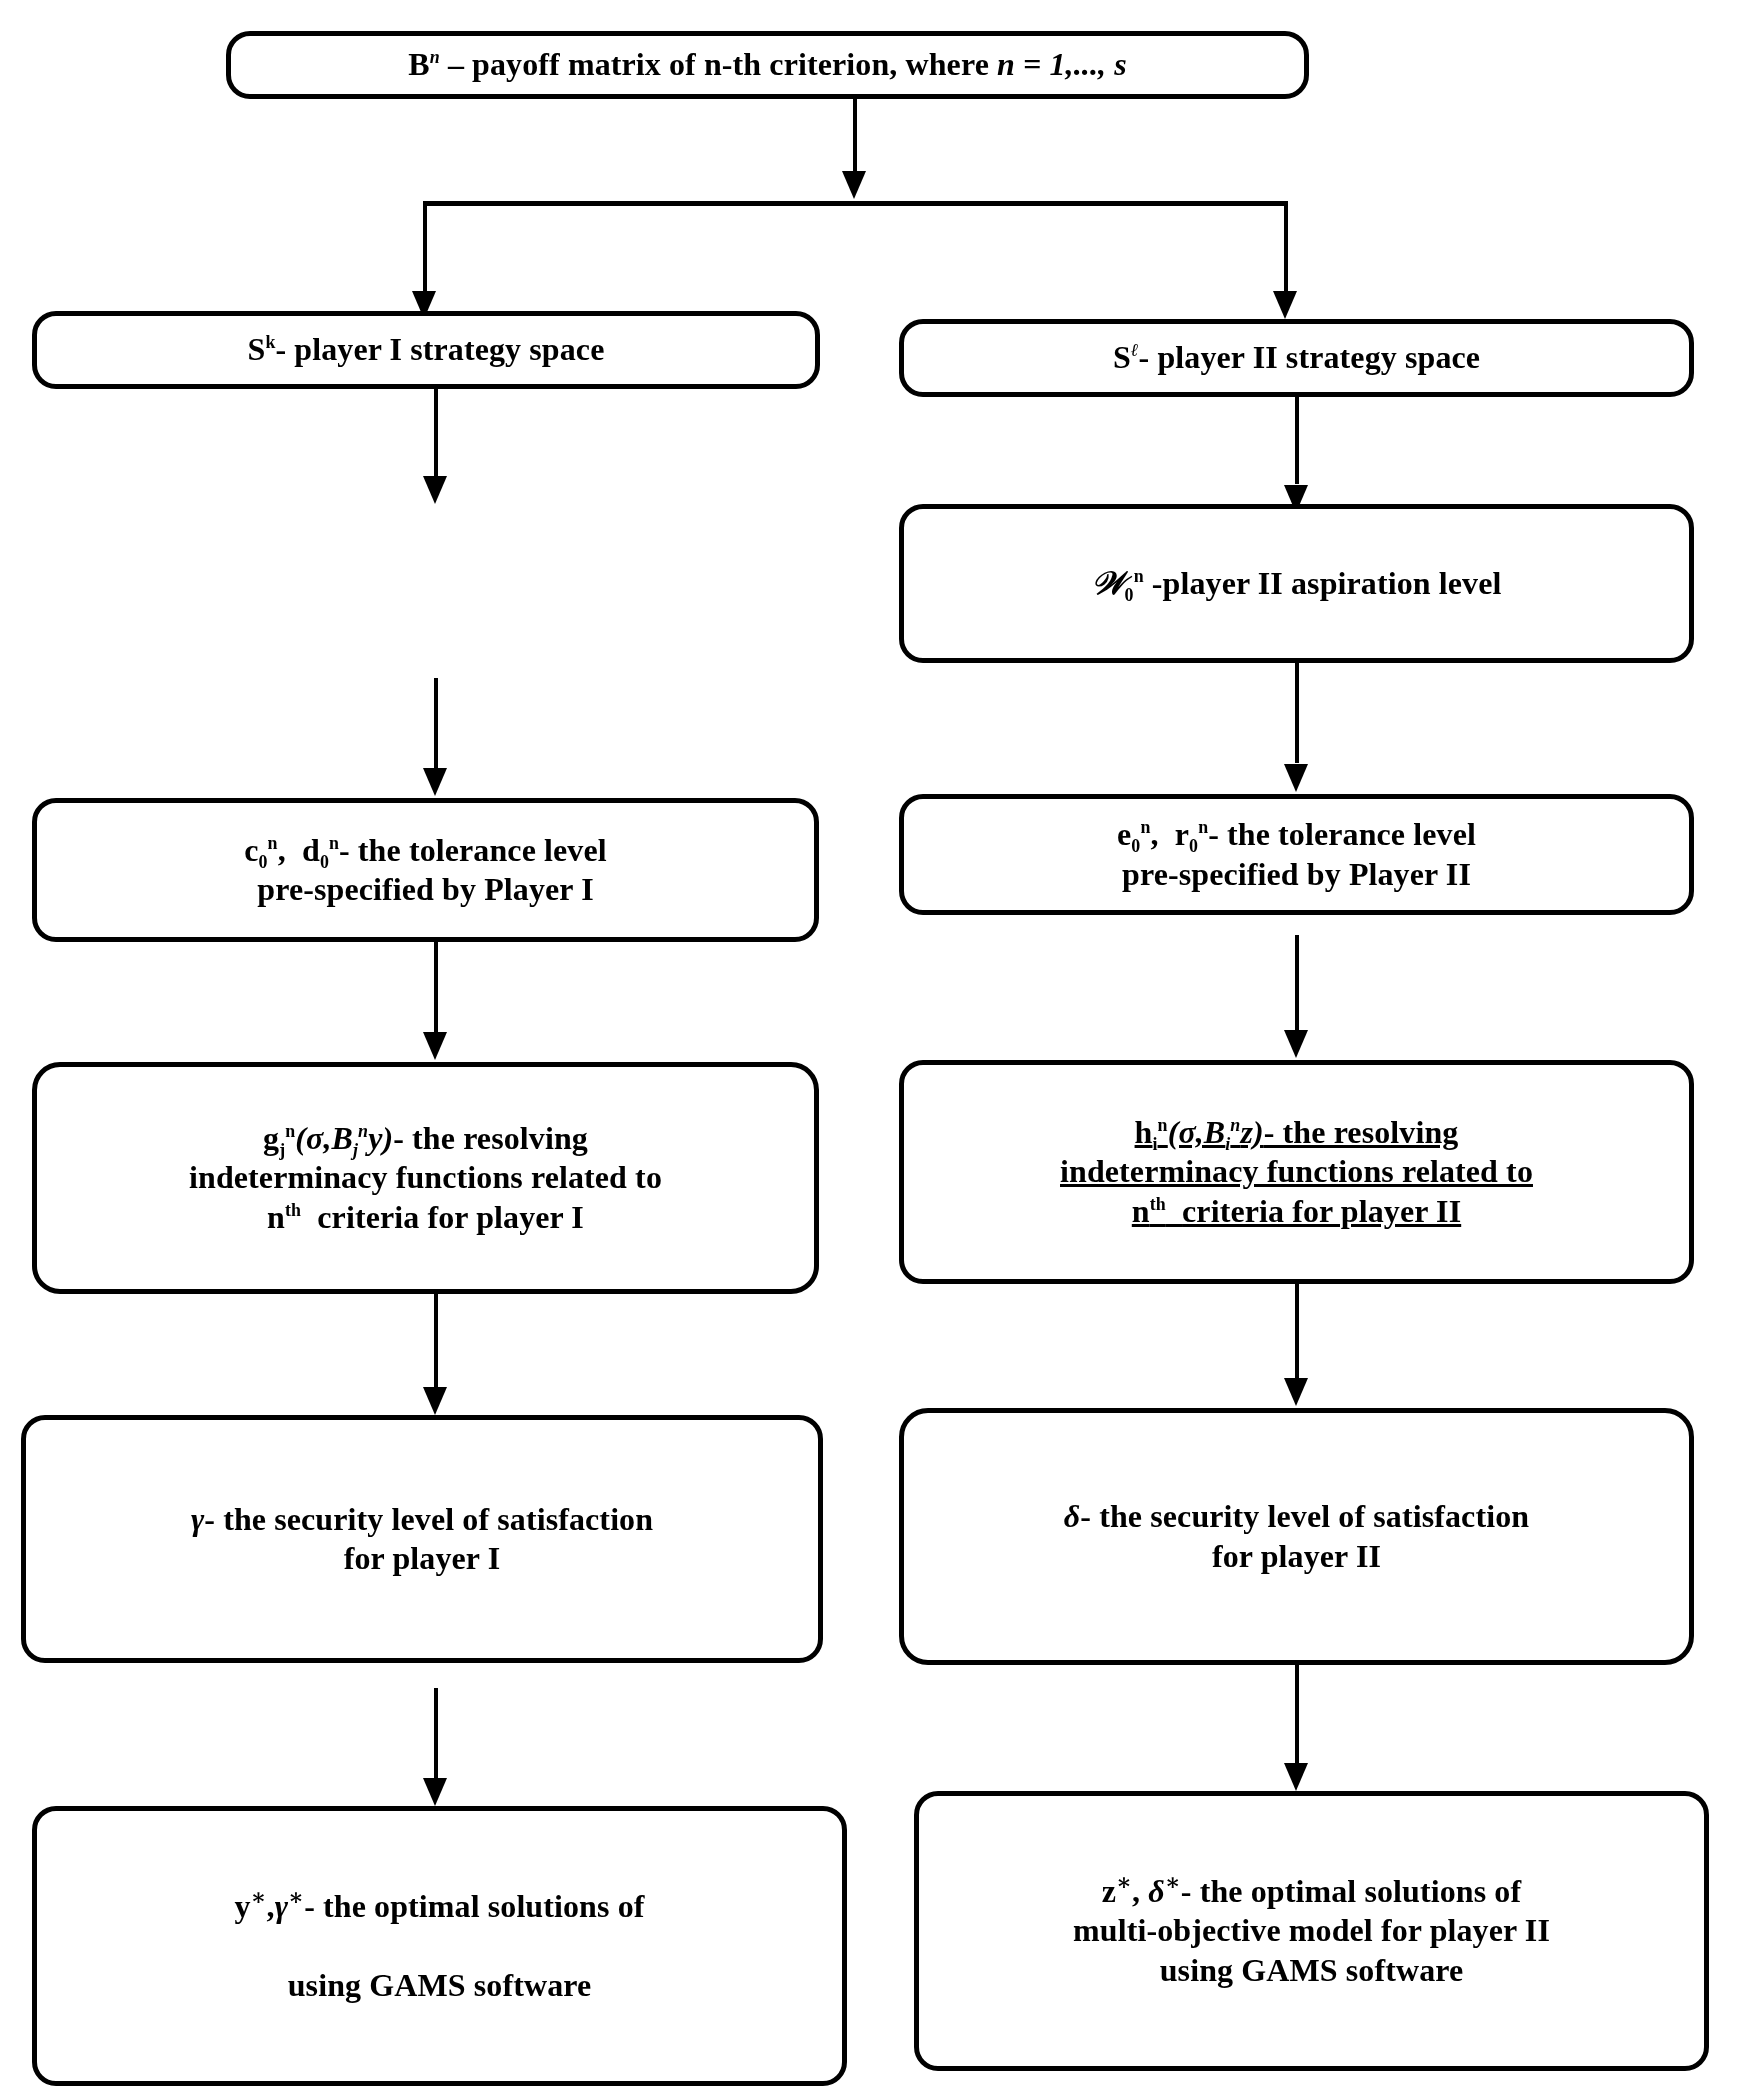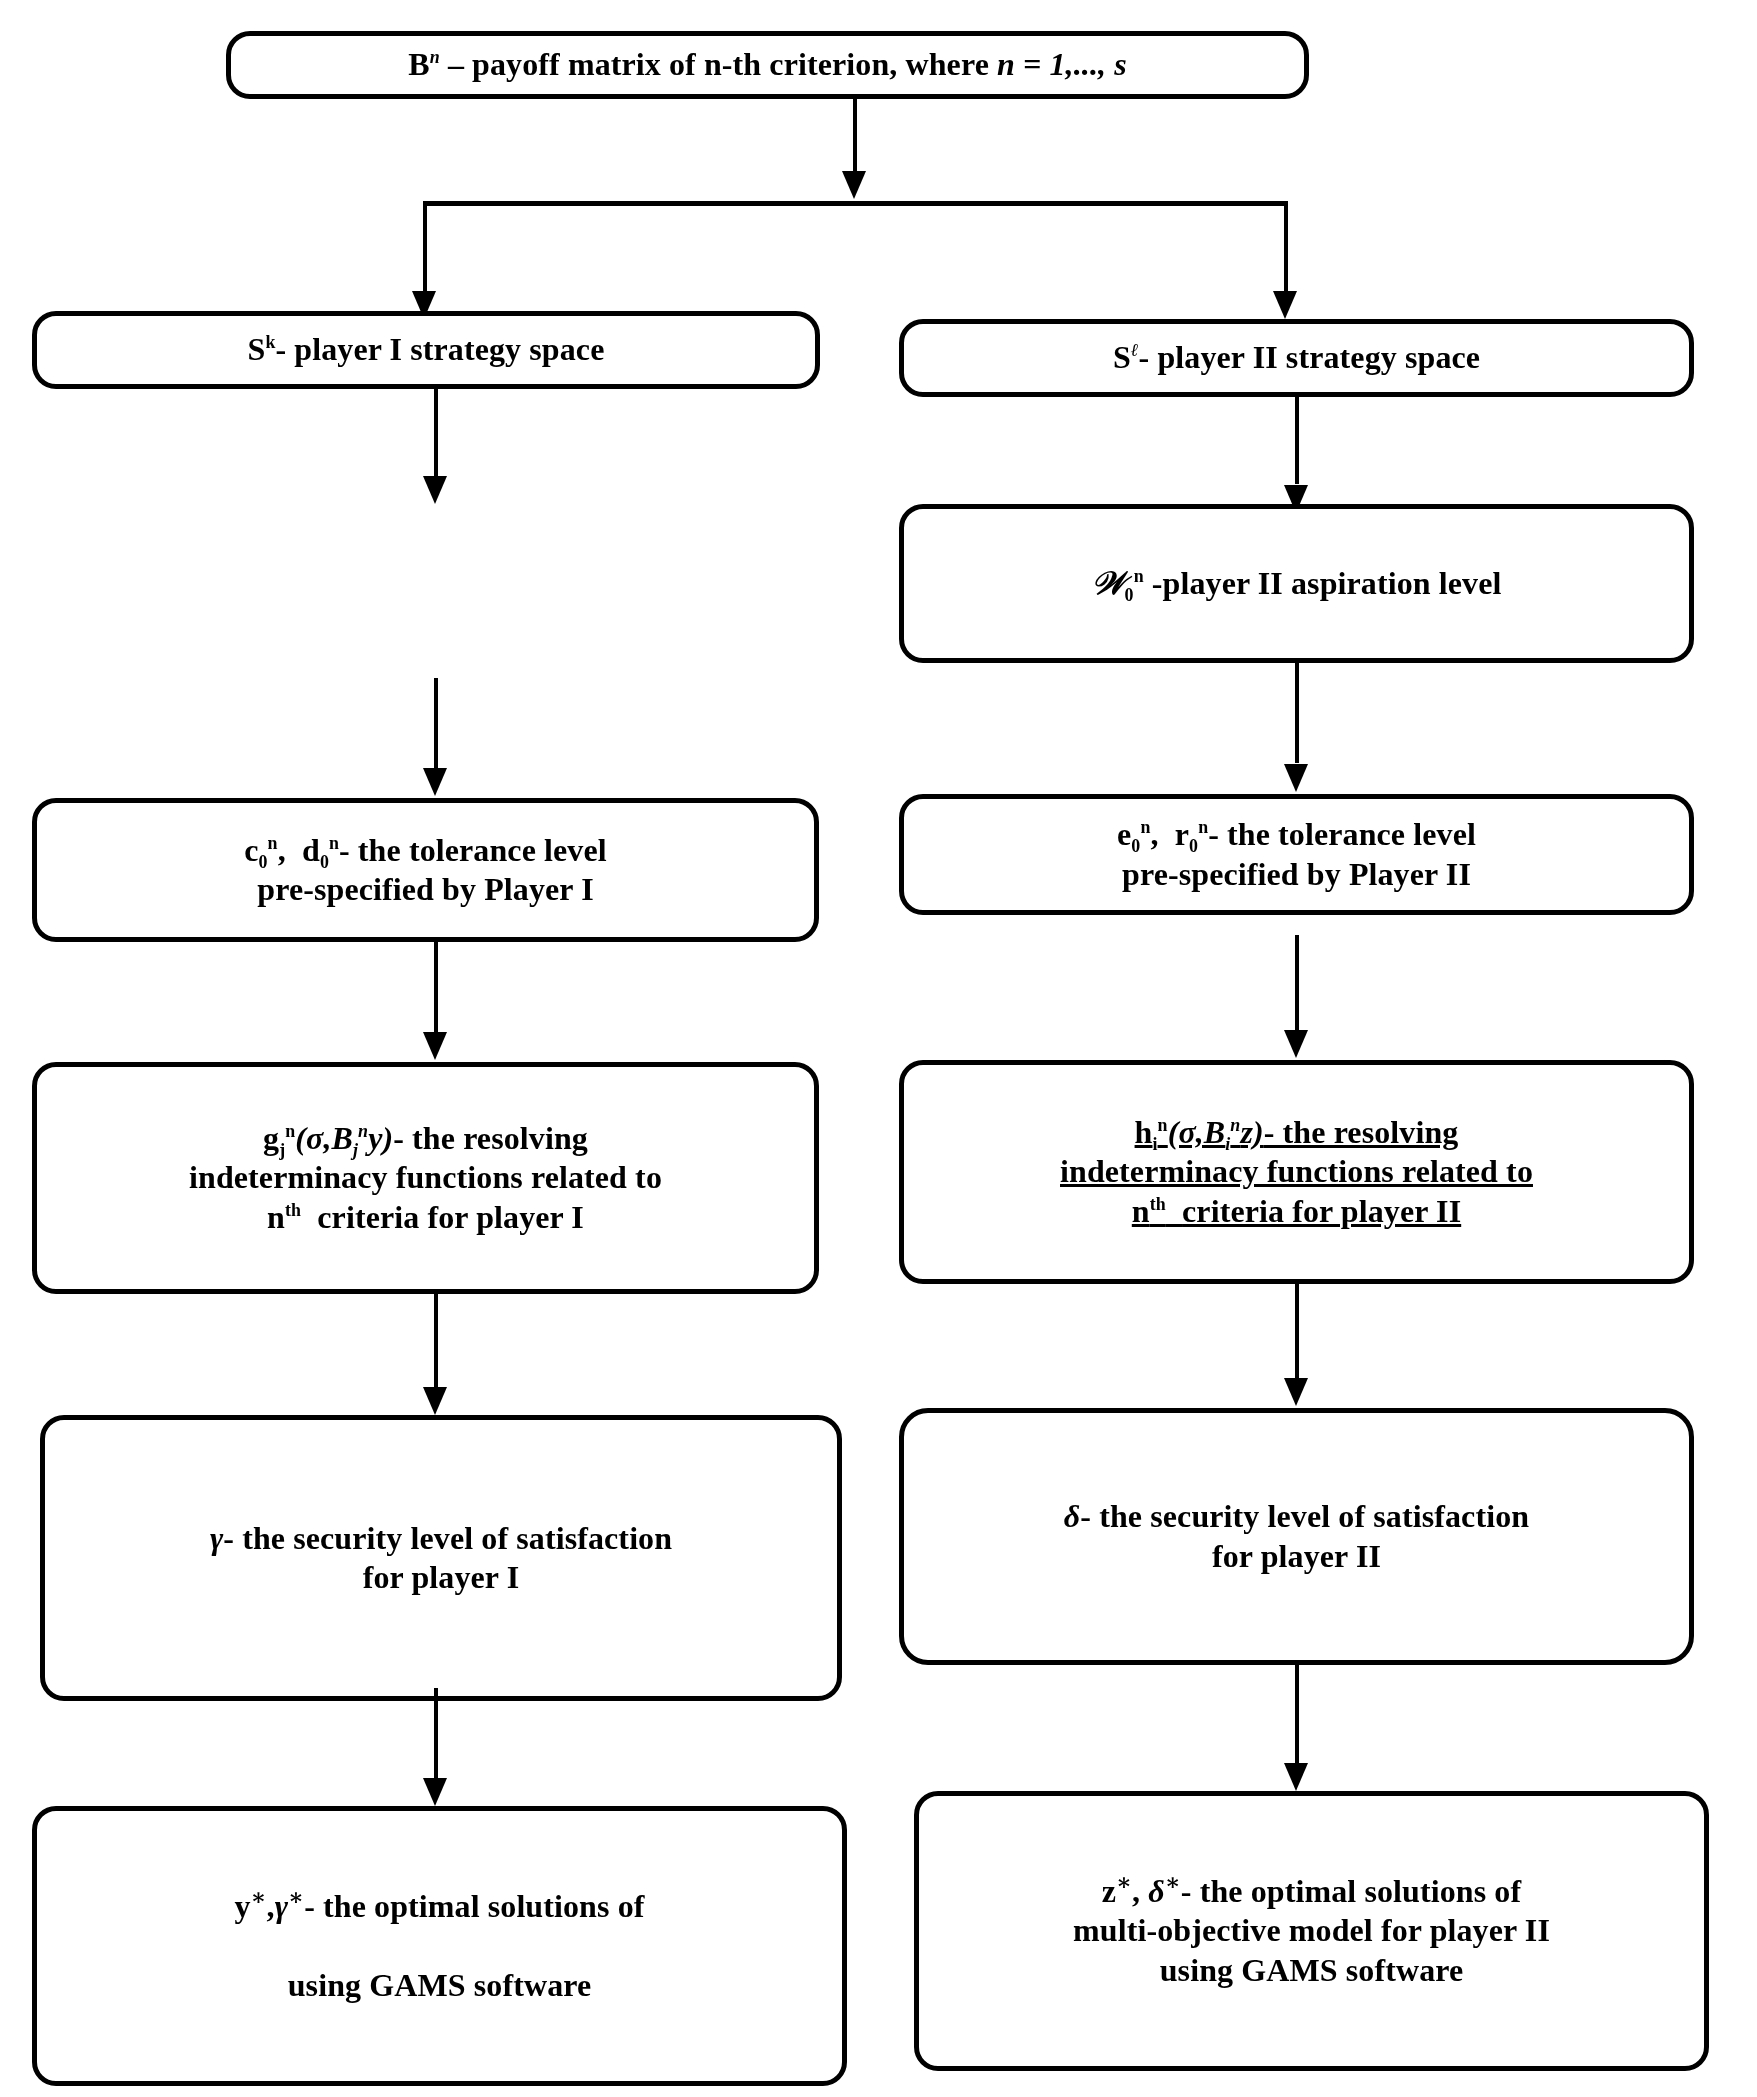--- a/index.html
+++ b/index.html
@@ -117,31 +117,31 @@
   <div class="box valign-mid compact" style="left:32px; top:798px; width:787px; height:144px;">
     <span class="txt">
       <span class="upr">c<sub>0</sub><sup>n</sup></span>,&nbsp;
       <span class="upr">d<sub>0</sub><sup>n</sup></span><span>- the tolerance level</span><br>
       <span>pre-specified by Player I</span>
     </span>
   </div>
   <div class="vline" style="left:434px; top:942px; height:90px;"></div>
   <div class="arrow" style="left:423px; top:1032px;"></div>
 
-  <div class="box valign-mid compact" style="left:32px; top:1062px; width:787px; height:232px;">
+  <div class="box valign-mid compact" style="left:32px; top:1062px; width:787px; height:232px;border-radius:28px;">
     <span class="txt">
       <span class="upr">g<sub>j</sub><sup>n</sup></span><span class="mi">(σ,B<sub>j</sub><sup>n</sup>y)</span><span>- the resolving</span><br>
       <span>indeterminacy functions related to</span><br>
       <span class="upr">n<sup>th</sup></span>&nbsp;&nbsp;<span>criteria for player I</span>
     </span>
   </div>
   <div class="vline" style="left:434px; top:1294px; height:93px;"></div>
   <div class="arrow" style="left:423px; top:1387px;"></div>
 
-  <div class="box valign-mid compact" style="left:40px; top:1415px; width:802px; height:286px;border-radius:24px;">
+  <div class="box valign-mid compact" style="left:21px; top:1415px; width:802px; height:248px;border-radius:24px;">
     <span class="txt">
       <span class="mi">γ</span><span>- the security level of satisfaction</span><br>
       <span>for player I</span>
     </span>
   </div>
   <div class="vline" style="left:434px; top:1688px; height:90px;"></div>
   <div class="arrow" style="left:423px; top:1778px;"></div>
 
   <div class="box valign-mid compact" style="left:32px; top:1806px; width:815px; height:280px;">
     <span class="txt">

